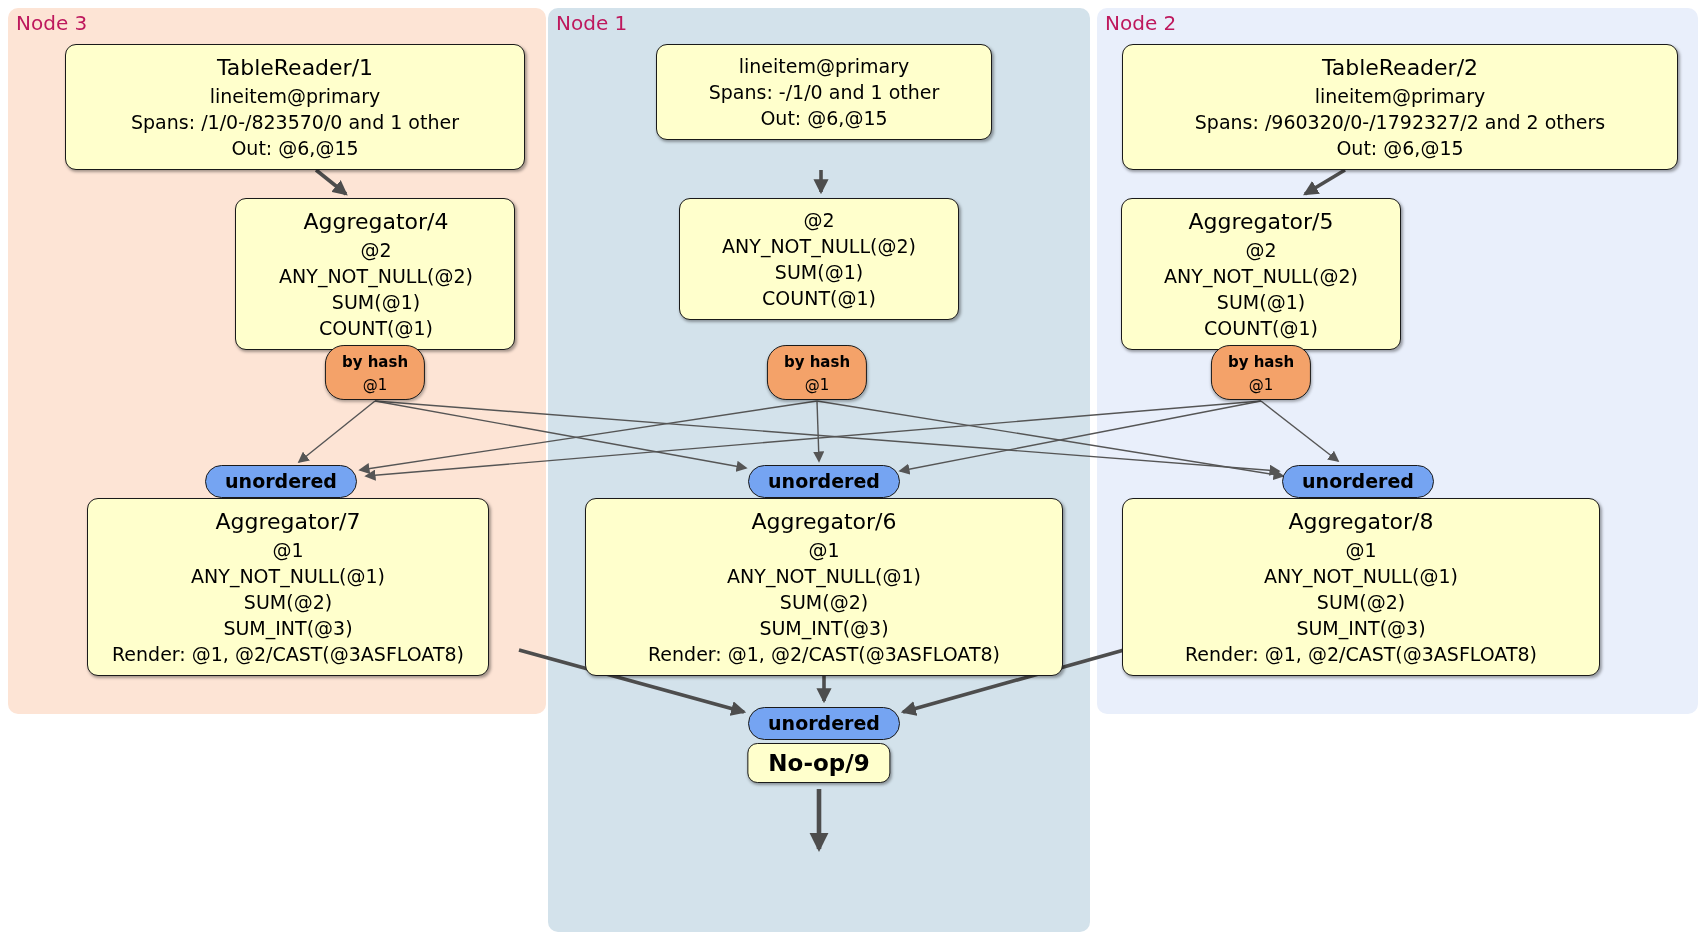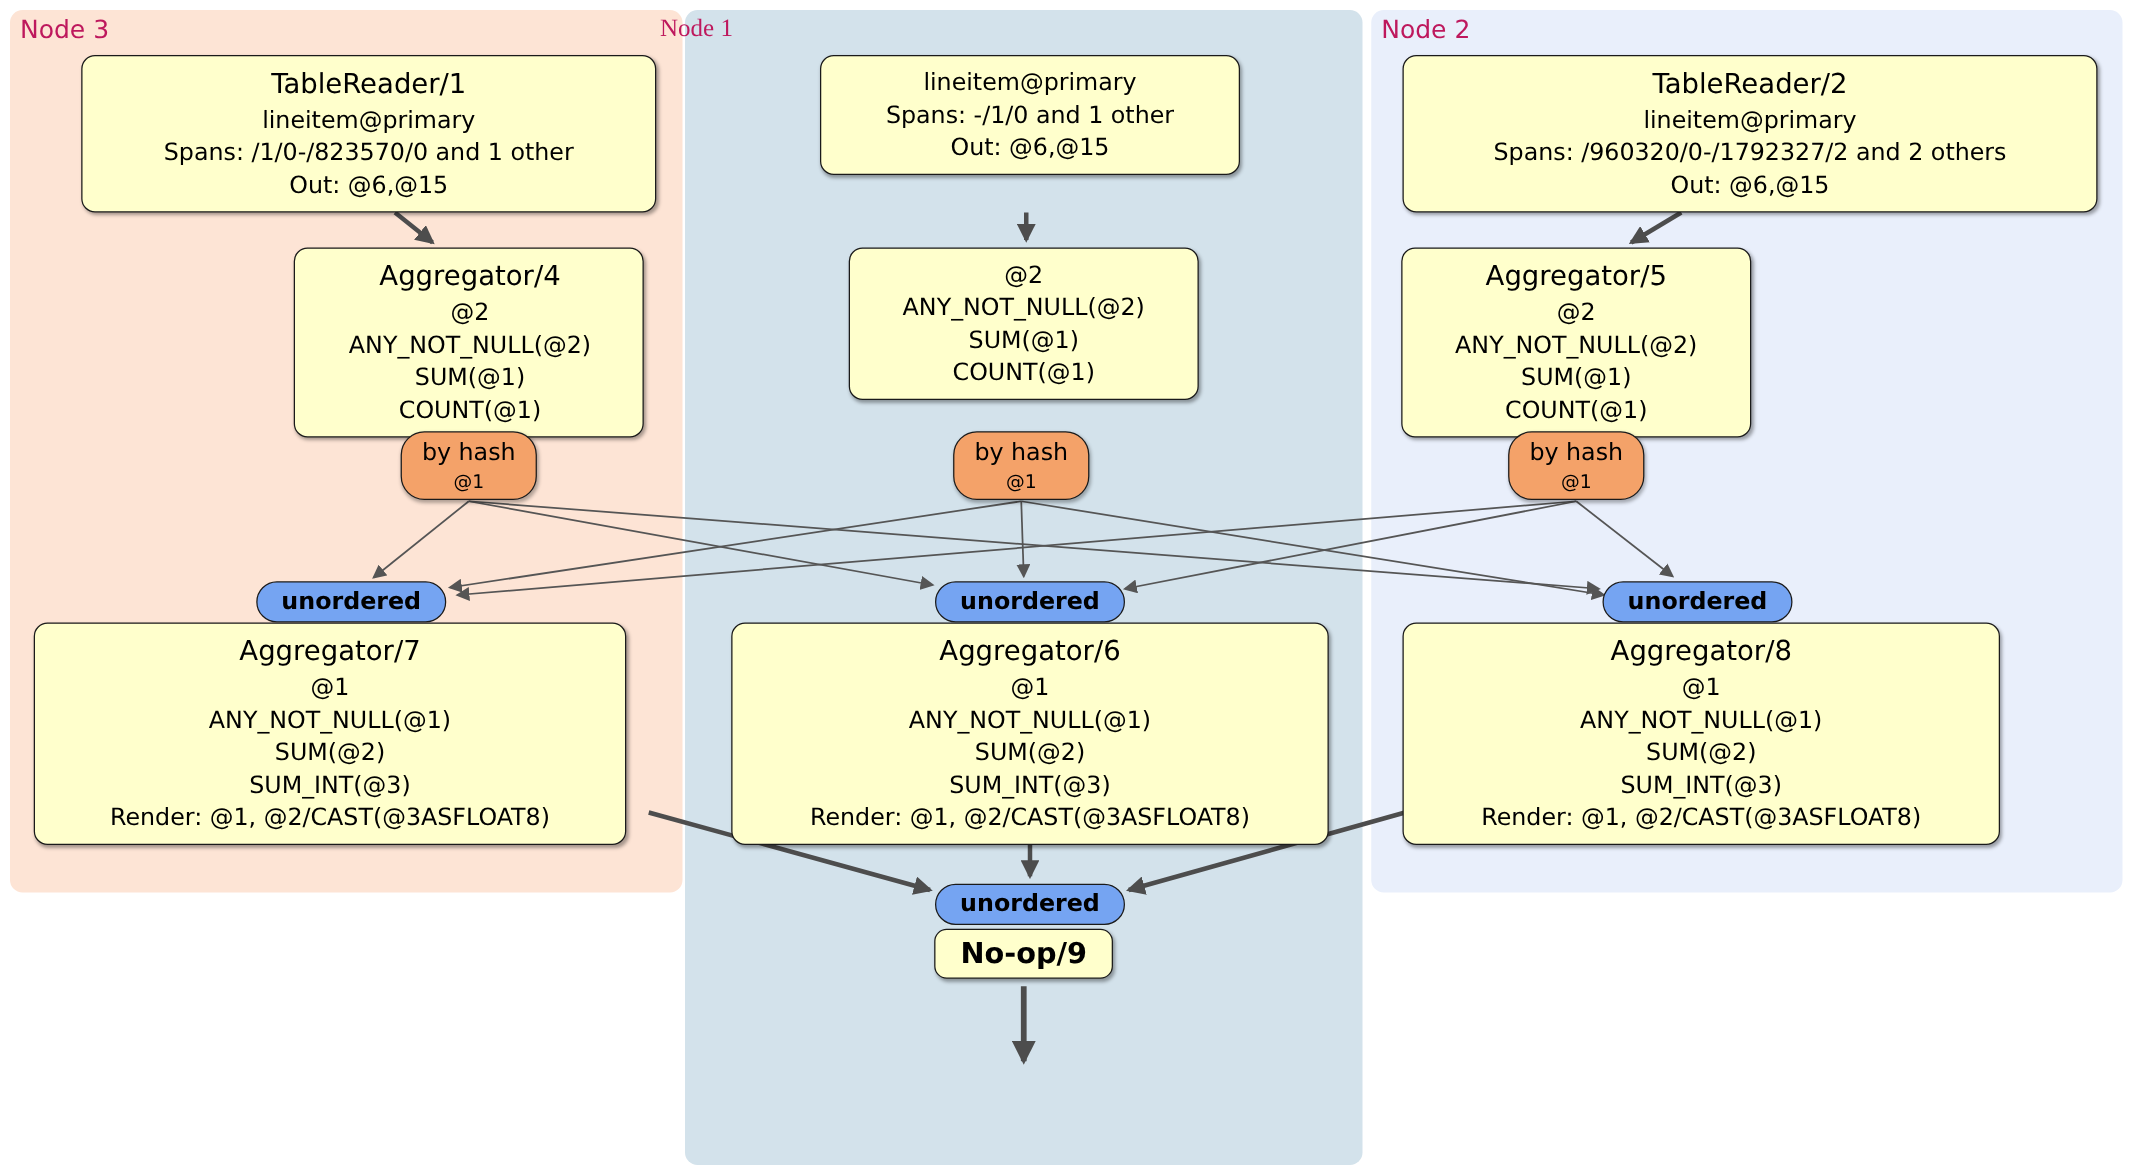--- a/index.html
+++ b/index.html
@@ -7,21 +7,21 @@
     position:relative;width:1708px;height:940px;overflow:hidden;
     font-family:"DejaVu Sans","Liberation Sans",sans-serif;color:#000;
   }
   
   .group{position:absolute;border-radius:10px;z-index:0;}
   .group-node3{left:8px;top:8px;width:538px;height:706px;background:var(--node3-bg,#fde4d5);}
   .group-node1{left:548px;top:8px;width:542px;height:924px;background:var(--node1-bg,#d3e2eb);}
   .group-node2{left:1097px;top:8px;width:601px;height:706px;background:var(--node2-bg,#e9effb);}
   .group-label{position:absolute;font-size:20px;line-height:22px;color:#be185d;text-align:right;}
   .label-node3{left:16px;top:12px;}
-  .label-node1{left:528px;top:12px;font-family:Liberation Serif, serif;}
+  .label-node1{left:556px;top:12px;}
   .label-node2{left:1105px;top:12px;}
   
   svg.edges{position:absolute;left:0;top:0;z-index:1;}
   .e-thick{stroke:var(--edge,#4d4d4d);stroke-width:3.6;fill:none;}
   .e-xthick{stroke:var(--edge,#4d4d4d);stroke-width:4.6;fill:none;}
   .e-thin{stroke:#555;stroke-width:1.4;fill:none;}
   .ah{fill:var(--edge,#4d4d4d);}
   
   .pbox{
     position:absolute;z-index:2;transform:translateX(-50%);
@@ -30,21 +30,21 @@
     text-align:center;padding:8px 10px;box-sizing:border-box;
   }
   .ptitle{font-size:22px;font-weight:normal;line-height:30px;white-space:nowrap;}
   .pline{font-size:19px;line-height:26px;white-space:nowrap;}
   
   .router{
     position:absolute;z-index:3;transform:translateX(-50%);
     background:var(--router-fill,#f4a269);border:1.6px solid #1a1a1a;border-radius:19px;
     text-align:center;padding:3px 16px;box-shadow:1px 2px 3px rgba(0,0,0,.3);
   }
-  .router-label{font-size:19px;font-weight:normal;line-height:26px;white-space:nowrap;}
+  .router-label{font-size:15px;font-weight:bold;line-height:26px;white-space:nowrap;}
   .router-detail{font-size:15px;line-height:21px;white-space:nowrap;}
   
   .badge{
     position:absolute;z-index:3;transform:translateX(-50%);
     background:var(--stream-fill,#75a4f2);border:1.6px solid #1a1a1a;border-radius:17px;
     width:152px;height:33px;line-height:31px;text-align:center;
     font-size:19px;font-weight:bold;box-sizing:border-box;
   }
   
   .tbox{
@@ -147,21 +147,21 @@
   </div>
   <div class="router" style="left:1261px;top:345px;">
     <div class="router-label">by hash</div>
     <div class="router-detail">@1</div>
   </div>
 
   <div class="badge" style="left:281px;top:465px;">unordered</div>
   <div class="badge" style="left:824px;top:465px;">unordered</div>
   <div class="badge" style="left:1358px;top:465px;">unordered</div>
 
-  <div class="pbox" style="left:264px;top:498px;width:474px;">
+  <div class="pbox" style="left:288px;top:498px;width:402px;">
     <div class="ptitle">Aggregator/7</div>
     <div class="pline">@1</div>
     <div class="pline">ANY_NOT_NULL(@1)</div>
     <div class="pline">SUM(@2)</div>
     <div class="pline">SUM_INT(@3)</div>
     <div class="pline">Render: @1, @2/CAST(@3ASFLOAT8)</div>
   </div>
   <div class="pbox" style="left:824px;top:498px;width:478px;">
     <div class="ptitle">Aggregator/6</div>
     <div class="pline">@1</div>

